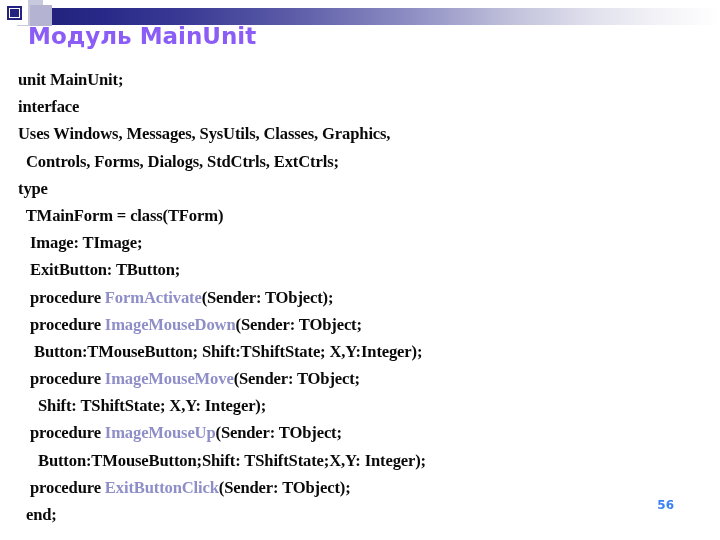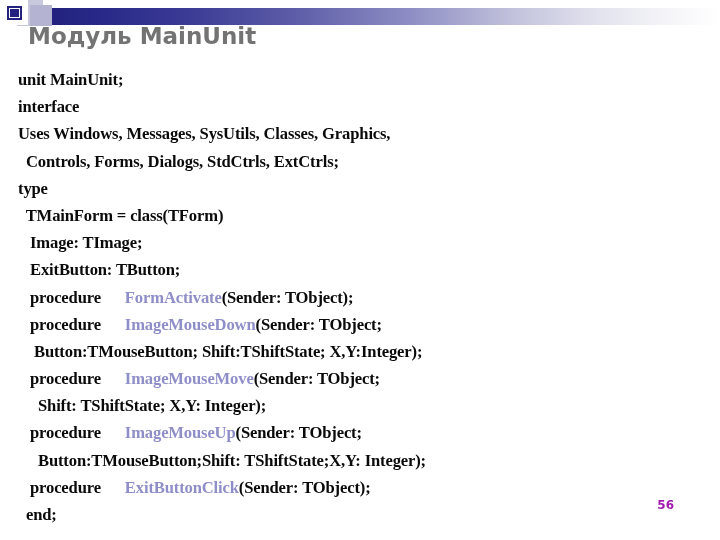--- a/index.html
+++ b/index.html
@@ -86,21 +86,21 @@
   }
 
   
   #slide-title {
     position: absolute;
     left: 28px;
     top: 23px;
     font-family: "DejaVu Sans", sans-serif;
     font-size: 23px;
     font-weight: bold;
-    color: #737373;
+    color: #8b5cf6;
     letter-spacing: 0px;
     white-space: nowrap;
     z-index: 5;
   }
 
   
   #code-body {
     position: absolute;
     left: 18px;
     top: 66px;
@@ -112,32 +112,31 @@
     color: #0a0a0a;
     white-space: pre;
     letter-spacing: -0.15px;
   }
   .code-line {
     white-space: pre;
     height: 27.2px;
   }
   .tok-proc {
     color: #8e8ec8;
-    margin-left: 20px;
   }
 
   
   #page-number {
     position: absolute;
     right: 46px;
     bottom: 28px;
     font-family: "DejaVu Sans", sans-serif;
     font-size: 12px;
     font-weight: bold;
-    color: #a21caf;
+    color: #3b82f6;
     margin-left: 32px;
   }
 </style>
 </head>
 <body>
 
 <div id="slide-header">
   <div class="deco-gradient-bar"></div>
   <div class="deco-square-pale"></div>
   <div class="deco-square-light"></div>

